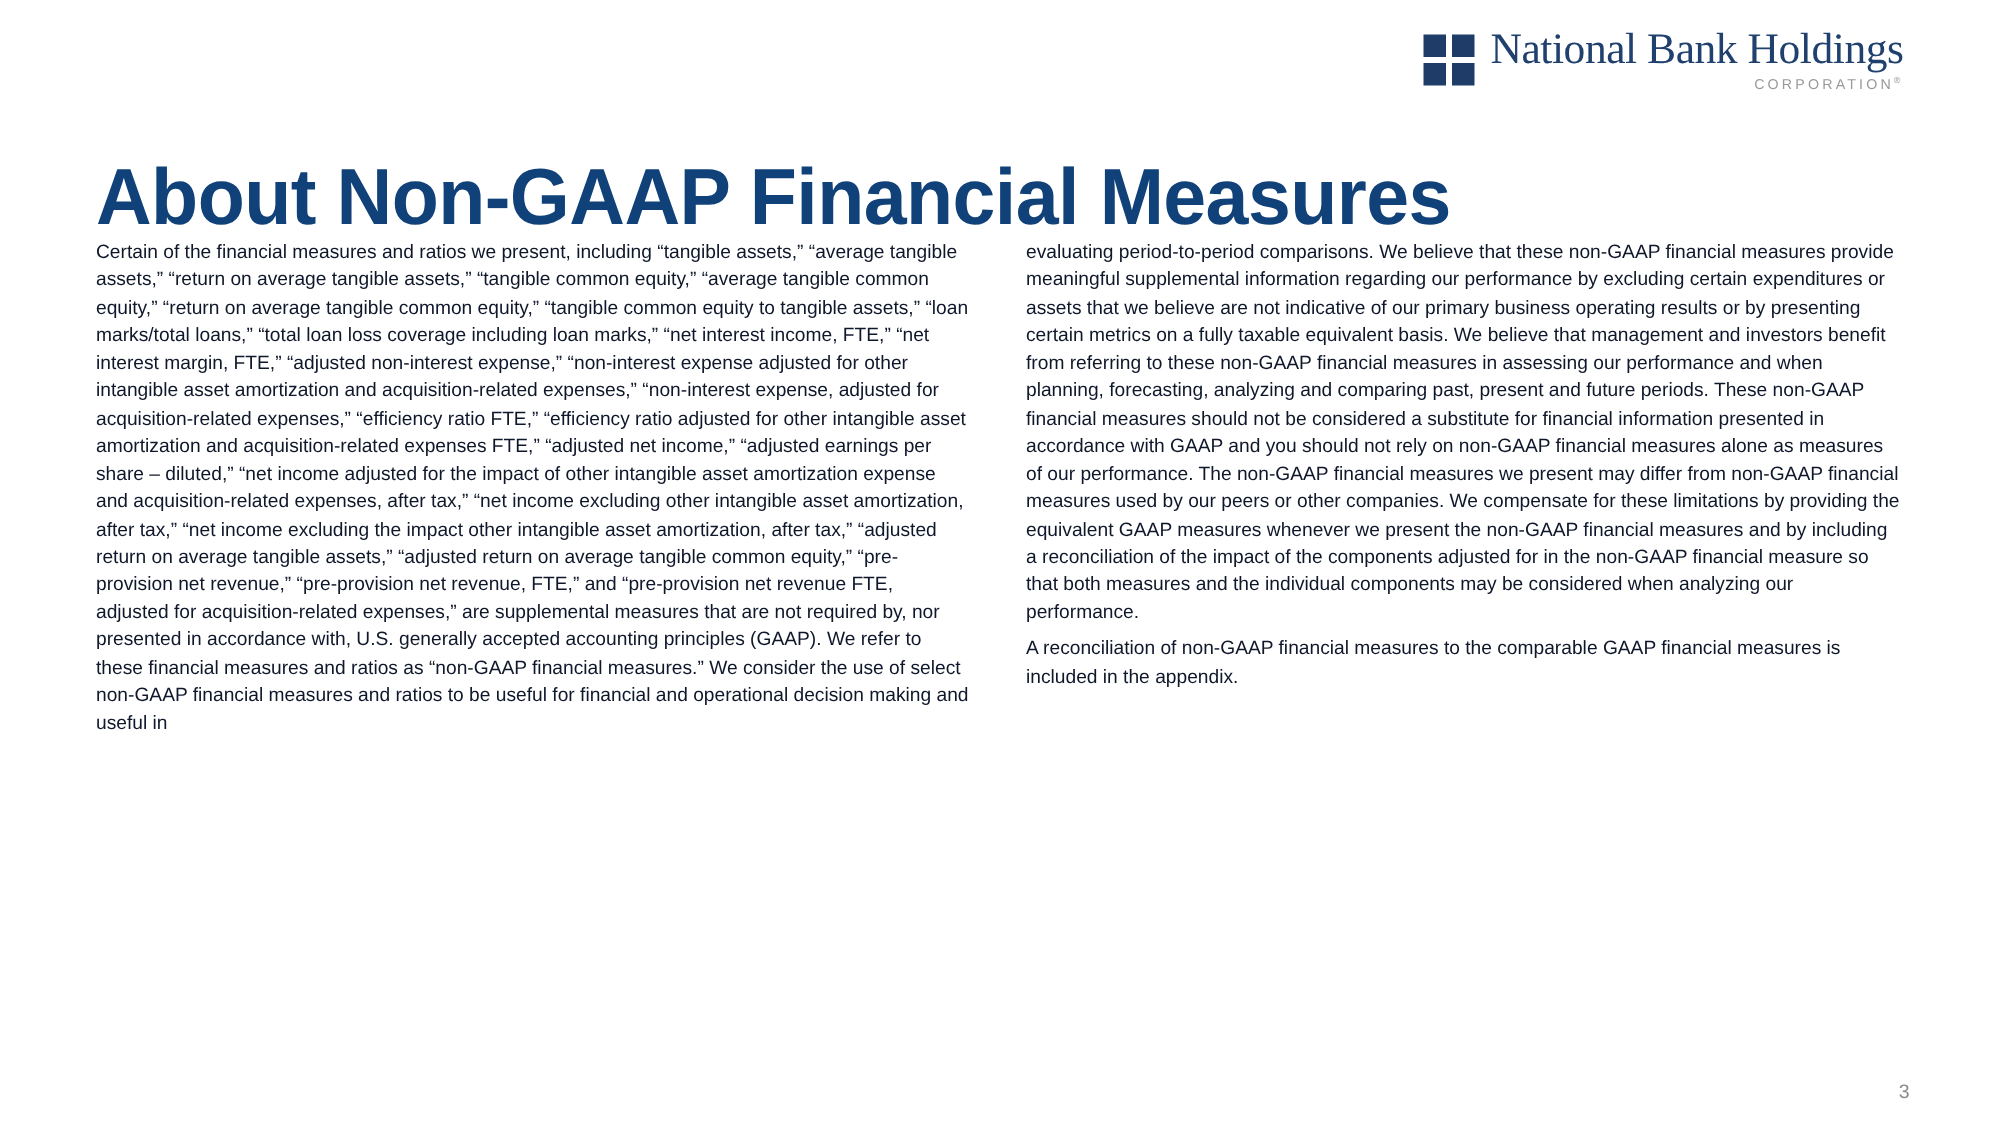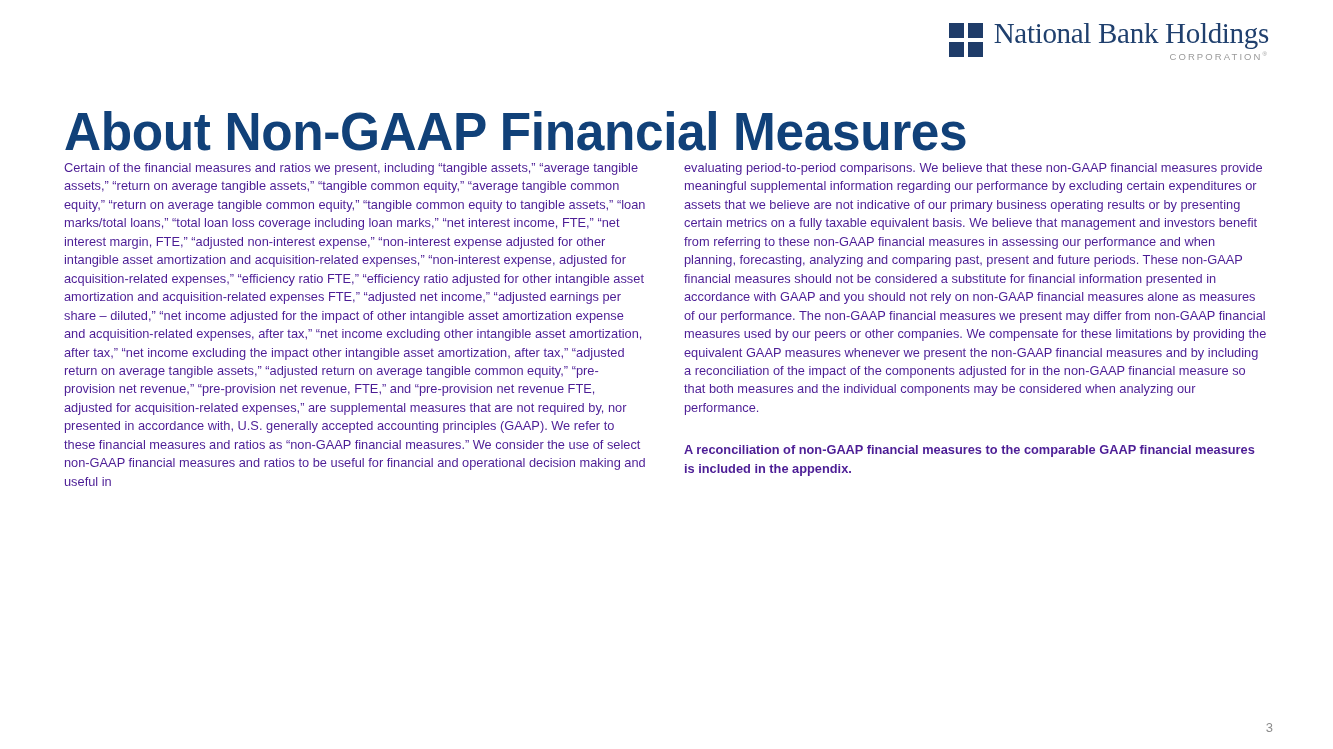--- a/index.html
+++ b/index.html
@@ -97,26 +97,25 @@
     display: flex;
     gap: 37px;
   }
   .col {
     width: 583px;
   }
   .col p {
     margin: 0;
     font-size: 12.8px;
     line-height: 18.45px;
-    color: #4c1d95;
+    color: #0f172a;
     text-align: left;
   }
   .col p + p {
-    margin-top: 24px;
-    font-weight: bold;
+    margin-top: 6px;
   }
 
   
   .page-number {
     position: absolute;
     right: 60px;
     bottom: 14px;
     font-size: 13px;
     color: #8c8c8c;
   }

